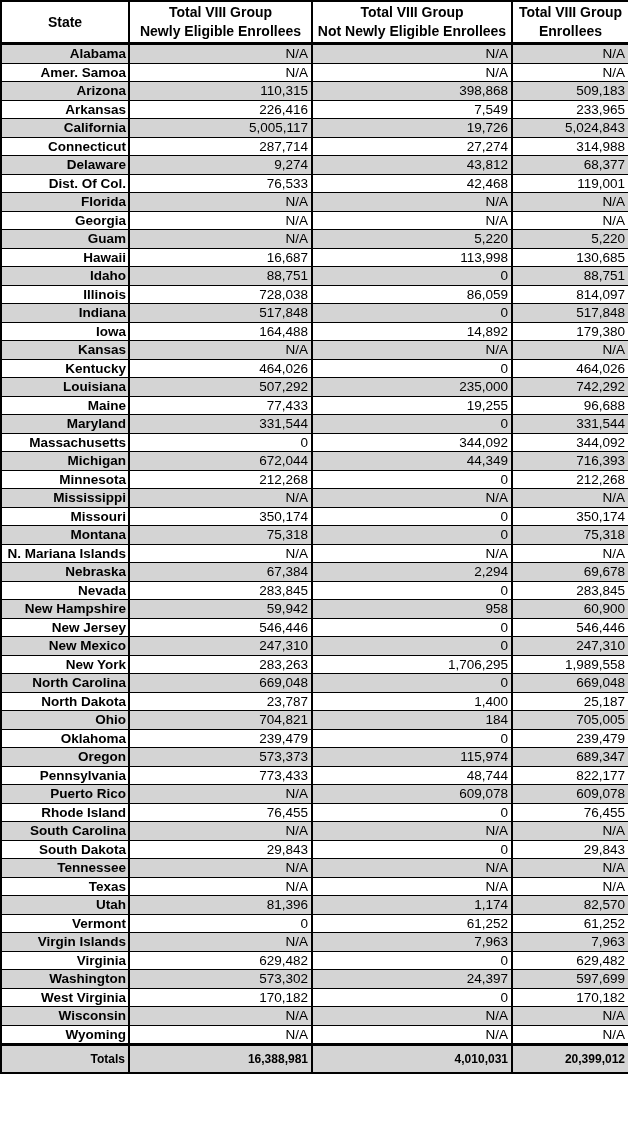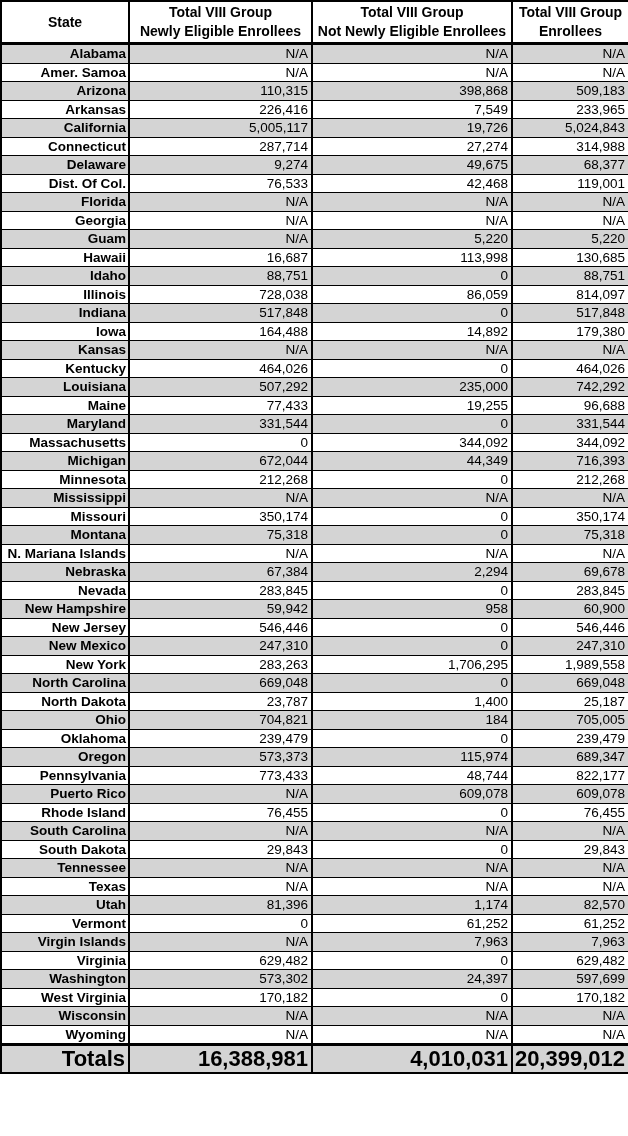--- a/index.html
+++ b/index.html
@@ -48,21 +48,21 @@
     vertical-align: middle;
   }
   tbody td.state { padding-right: 2px; font-weight: bold; }
   tbody tr:nth-child(odd) td { background: var(--row-shaded, #d4d4d4); }
   tbody tr:nth-child(even) td { background: var(--row-unshaded, #ffffff); }
 
   tfoot td {
     height: 26px;
     background: var(--row-shaded, #d4d4d4);
     font-weight: bold;
-    font-size: 22px;
+    font-size: 12px;
     text-align: right;
     padding: 0 3px 0 0;
     border-top: 3px solid #000;
     vertical-align: middle;
     white-space: nowrap;
   }
 </style>
 </head>
 <body>
 
@@ -117,21 +117,21 @@
       </tr>
       <tr>
         <td class="state">Connecticut</td>
         <td class="num">287,714</td>
         <td class="num">27,274</td>
         <td class="num">314,988</td>
       </tr>
       <tr>
         <td class="state">Delaware</td>
         <td class="num">9,274</td>
-        <td class="num">49,675</td>
+        <td class="num">43,812</td>
         <td class="num">68,377</td>
       </tr>
       <tr>
         <td class="state">Dist. Of Col.</td>
         <td class="num">76,533</td>
         <td class="num">42,468</td>
         <td class="num">119,001</td>
       </tr>
       <tr>
         <td class="state">Florida</td>

